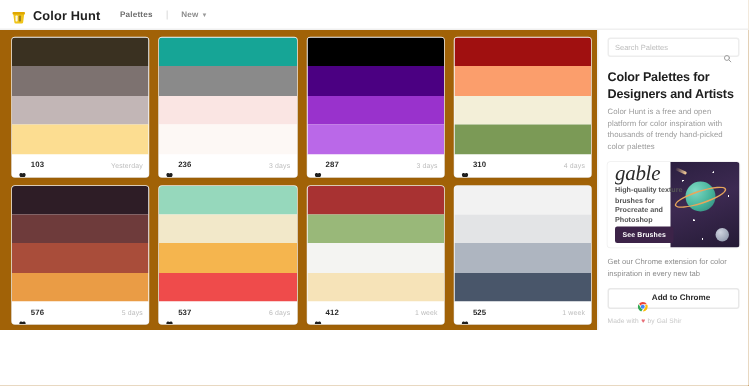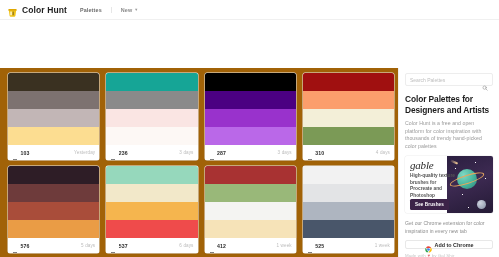--- a/index.html
+++ b/index.html
@@ -3,21 +3,21 @@
 <meta charset="utf-8">
 <style>
   * { box-sizing: border-box; margin: 0; padding: 0; }
   html, body {
     width: 499px; height: 257px;
     overflow: hidden;
     background: #ffffff;
     font-family: "Liberation Sans", sans-serif;
     -webkit-font-smoothing: antialiased;
   }
-  #app { position: relative; width: 499px; height: 257px; background: #fff; display: flex; flex-direction: column; gap: 48px; }
+  #app { position: relative; width: 499px; height: 220px; background: #fff; display: flex; flex-direction: column; }
 
   
   .header {
     height: 20px; flex: 0 0 20px;
     display: flex; align-items: center;
     padding: 0 8px 0 7px;
     background: #fff;
     border-bottom: 1px solid #f0f0f0;
   }
   .logo-wrap { display: flex; align-items: center; gap: 4px; }
@@ -145,21 +145,21 @@
     background: linear-gradient(90deg, rgba(255,255,255,0), #ffd59a);
     transform: rotate(24deg);
   }
   .ad-left {
     position: absolute; left: 0; top: 0; bottom: 0; width: 56px;
     padding: 4px 3px 4px 5px;
     display: flex; flex-direction: column;
   }
   .ad-logo {
     font-family: "Liberation Serif", serif;
-    font-style: italic; font-size: 11px; color: #2a2a2a;
+    font-style: italic; font-size: 14px; color: #2a2a2a;
     letter-spacing: -.2px; line-height: 10px;
   }
   .ad-copy {
     margin-top: 3px;
     font-size: 4.8px; line-height: 6.4px; color: #555; font-weight: bold;
   }
   .ad-btn {
     margin-top: auto;
     align-self: flex-start;
     background: #3c2348; color: #fff;

